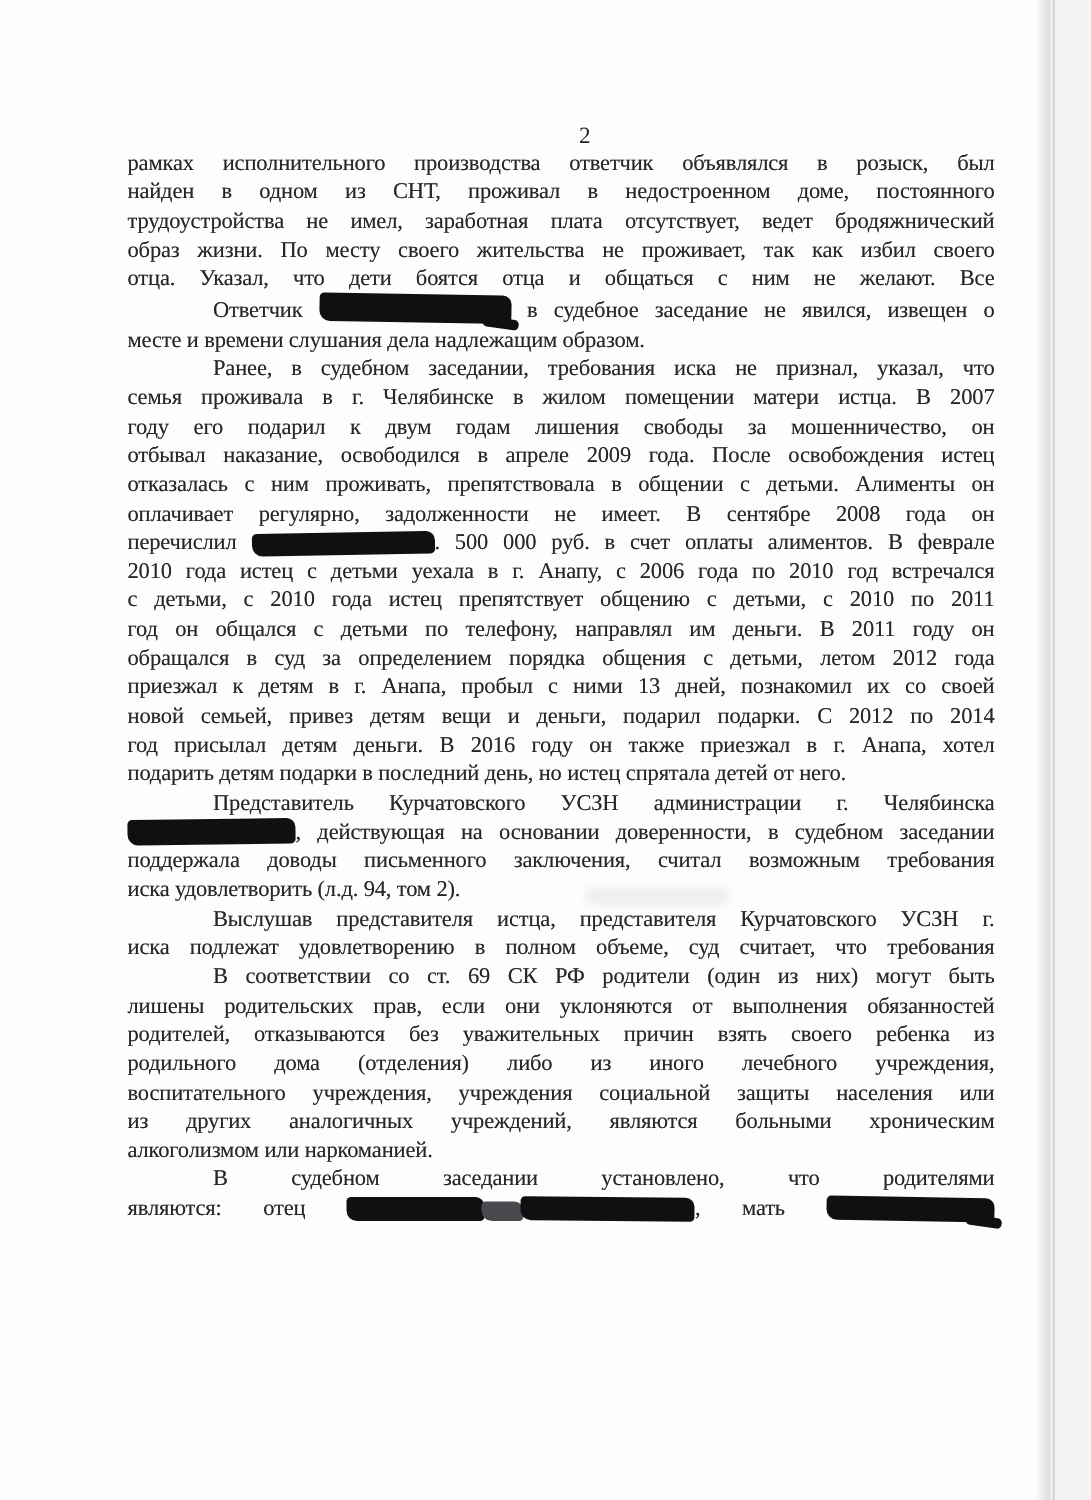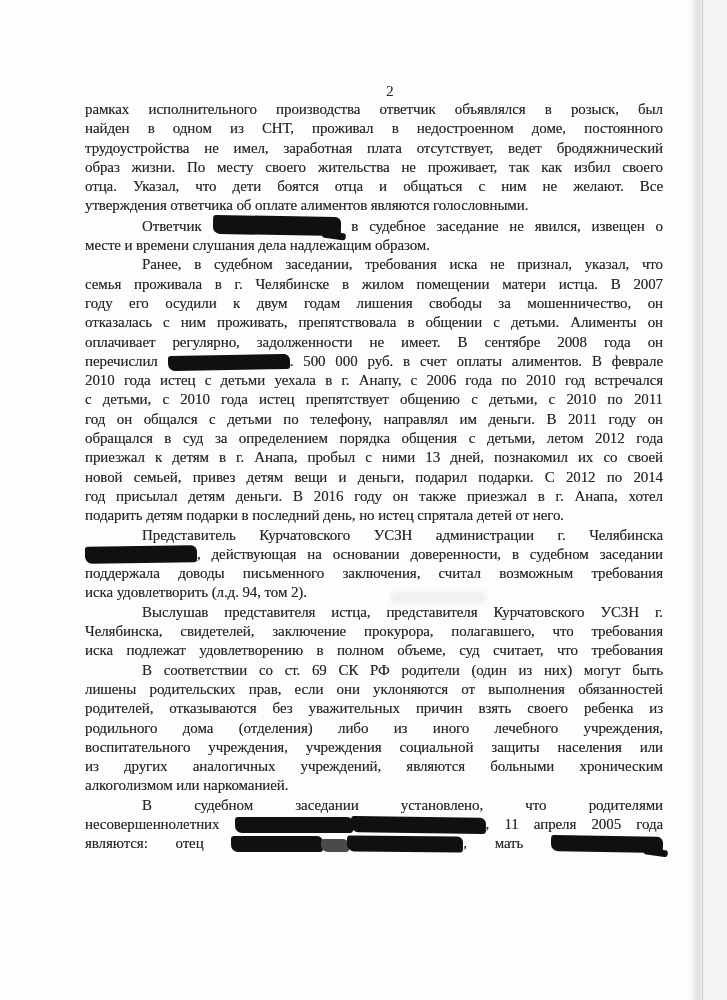--- a/index.html
+++ b/index.html
@@ -57,64 +57,62 @@
 
 <div class="scan-page">
   <div class="page-number">2</div>
   <div class="doc-body" id="doc-body">
       <div class="para">
         <div class="line just">рамках исполнительного производства ответчик объявлялся в розыск, был</div>
         <div class="line just">найден в одном из СНТ, проживал в недостроенном доме, постоянного</div>
         <div class="line just">трудоустройства не имел, заработная плата отсутствует, ведет бродяжнический</div>
         <div class="line just">образ жизни. По месту своего жительства не проживает, так как избил своего</div>
         <div class="line just">отца. Указал, что дети боятся отца и общаться с ним не желают. Все</div>
-        <div class="line">утверждения ответчика об оплате алиментов являются голословными.</div>
       </div>
       <div class="para ind">
         <div class="line just">Ответчик <span class="redact tail" style="width: 128px; height: 19px; transform: rotate(1deg); background: rgb(16, 16, 19);"></span> в судебное заседание не явился, извещен о</div>
         <div class="line">месте и времени слушания дела надлежащим образом.</div>
       </div>
       <div class="para ind">
         <div class="line just">Ранее, в судебном заседании, требования иска не признал, указал, что</div>
         <div class="line just">семья проживала в г. Челябинске в жилом помещении матери истца. В 2007</div>
-        <div class="line just">году его осудили к двум годам лишения свободы за мошенничество, он</div>
+        <div class="line just">году его подарил к двум годам лишения свободы за мошенничество, он</div>
+        <div class="line just">отбывал наказание, освободился в апреле 2009 года. После освобождения истец</div>
         <div class="line just">отказалась с ним проживать, препятствовала в общении с детьми. Алименты он</div>
         <div class="line just">оплачивает регулярно, задолженности не имеет. В сентябре 2008 года он</div>
         <div class="line just">перечислил <span class="redact" style="width: 122px; height: 15px; transform: rotate(-1deg); background: rgb(16, 16, 19);"></span>. 500 000 руб. в счет оплаты алиментов. В феврале</div>
         <div class="line just">2010 года истец с детьми уехала в г. Анапу, с 2006 года по 2010 год встречался</div>
         <div class="line just">с детьми, с 2010 года истец препятствует общению с детьми, с 2010 по 2011</div>
         <div class="line just">год он общался с детьми по телефону, направлял им деньги. В 2011 году он</div>
         <div class="line just">обращался в суд за определением порядка общения с детьми, летом 2012 года</div>
         <div class="line just">приезжал к детям в г. Анапа, пробыл с ними 13 дней, познакомил их со своей</div>
         <div class="line just">новой семьей, привез детям вещи и деньги, подарил подарки. С 2012 по 2014</div>
         <div class="line just">год присылал детям деньги. В 2016 году он также приезжал в г. Анапа, хотел</div>
         <div class="line">подарить детям подарки в последний день, но истец спрятала детей от него.</div>
       </div>
       <div class="para ind">
         <div class="line just">Представитель Курчатовского УСЗН администрации г. Челябинска</div>
         <div class="line just"><span class="redact" style="width: 112px; height: 17px; transform: rotate(-0.8deg); background: rgb(16, 16, 19);"></span>, действующая на основании доверенности, в судебном заседании</div>
         <div class="line just">поддержала доводы письменного заключения, считал возможным требования</div>
         <div class="line">иска удовлетворить (л.д. 94, том 2).</div>
       </div>
       <div class="para ind">
         <div class="line just">Выслушав представителя истца, представителя Курчатовского УСЗН г.</div>
-        <div class="line just">Челябинска, свидетелей, заключение прокурора, полагавшего, что требования</div>
         <div class="line just">иска подлежат удовлетворению в полном объеме, суд считает, что требования</div>
       </div>
       <div class="para ind">
         <div class="line just">В соответствии со ст. 69 СК РФ родители (один из них) могут быть</div>
         <div class="line just">лишены родительских прав, если они уклоняются от выполнения обязанностей</div>
         <div class="line just">родителей, отказываются без уважительных причин взять своего ребенка из</div>
         <div class="line just">родильного дома (отделения) либо из иного лечебного учреждения,</div>
         <div class="line just">воспитательного учреждения, учреждения социальной защиты населения или</div>
         <div class="line just">из других аналогичных учреждений, являются больными хроническим</div>
         <div class="line">алкоголизмом или наркоманией.</div>
       </div>
       <div class="para ind">
         <div class="line just">В судебном заседании установлено, что родителями</div>
-        <div class="line just">несовершеннолетних <span class="redact" style="width: 118px; height: 16px; background: rgb(16, 16, 19);"></span><span class="redact" style="width: 135px; height: 16px; margin-left: -2px; transform: rotate(0.8deg); background: rgb(16, 16, 19);"></span>, 11 апреля 2005 года</div>
         <div class="line just">являются: отец <span class="redact" style="width: 92px; height: 16px; background: rgb(16, 16, 19);"></span><span class="redact" style="width: 28px; height: 13px; margin-left: -2px; background: rgb(74, 74, 78);"></span><span class="redact" style="width: 116px; height: 16px; margin-left: -2px; transform: rotate(0.6deg); background: rgb(16, 16, 19);"></span>, мать <span class="redact tail" style="width: 112px; height: 16px; transform: rotate(1deg); background: rgb(16, 16, 19);"></span></div>
       </div>
     </div>
   <div class="smudge"></div>
   <div class="edge-shadow"></div>
   <div class="edge-strip"></div>
 </div>
 
 </body></html>

